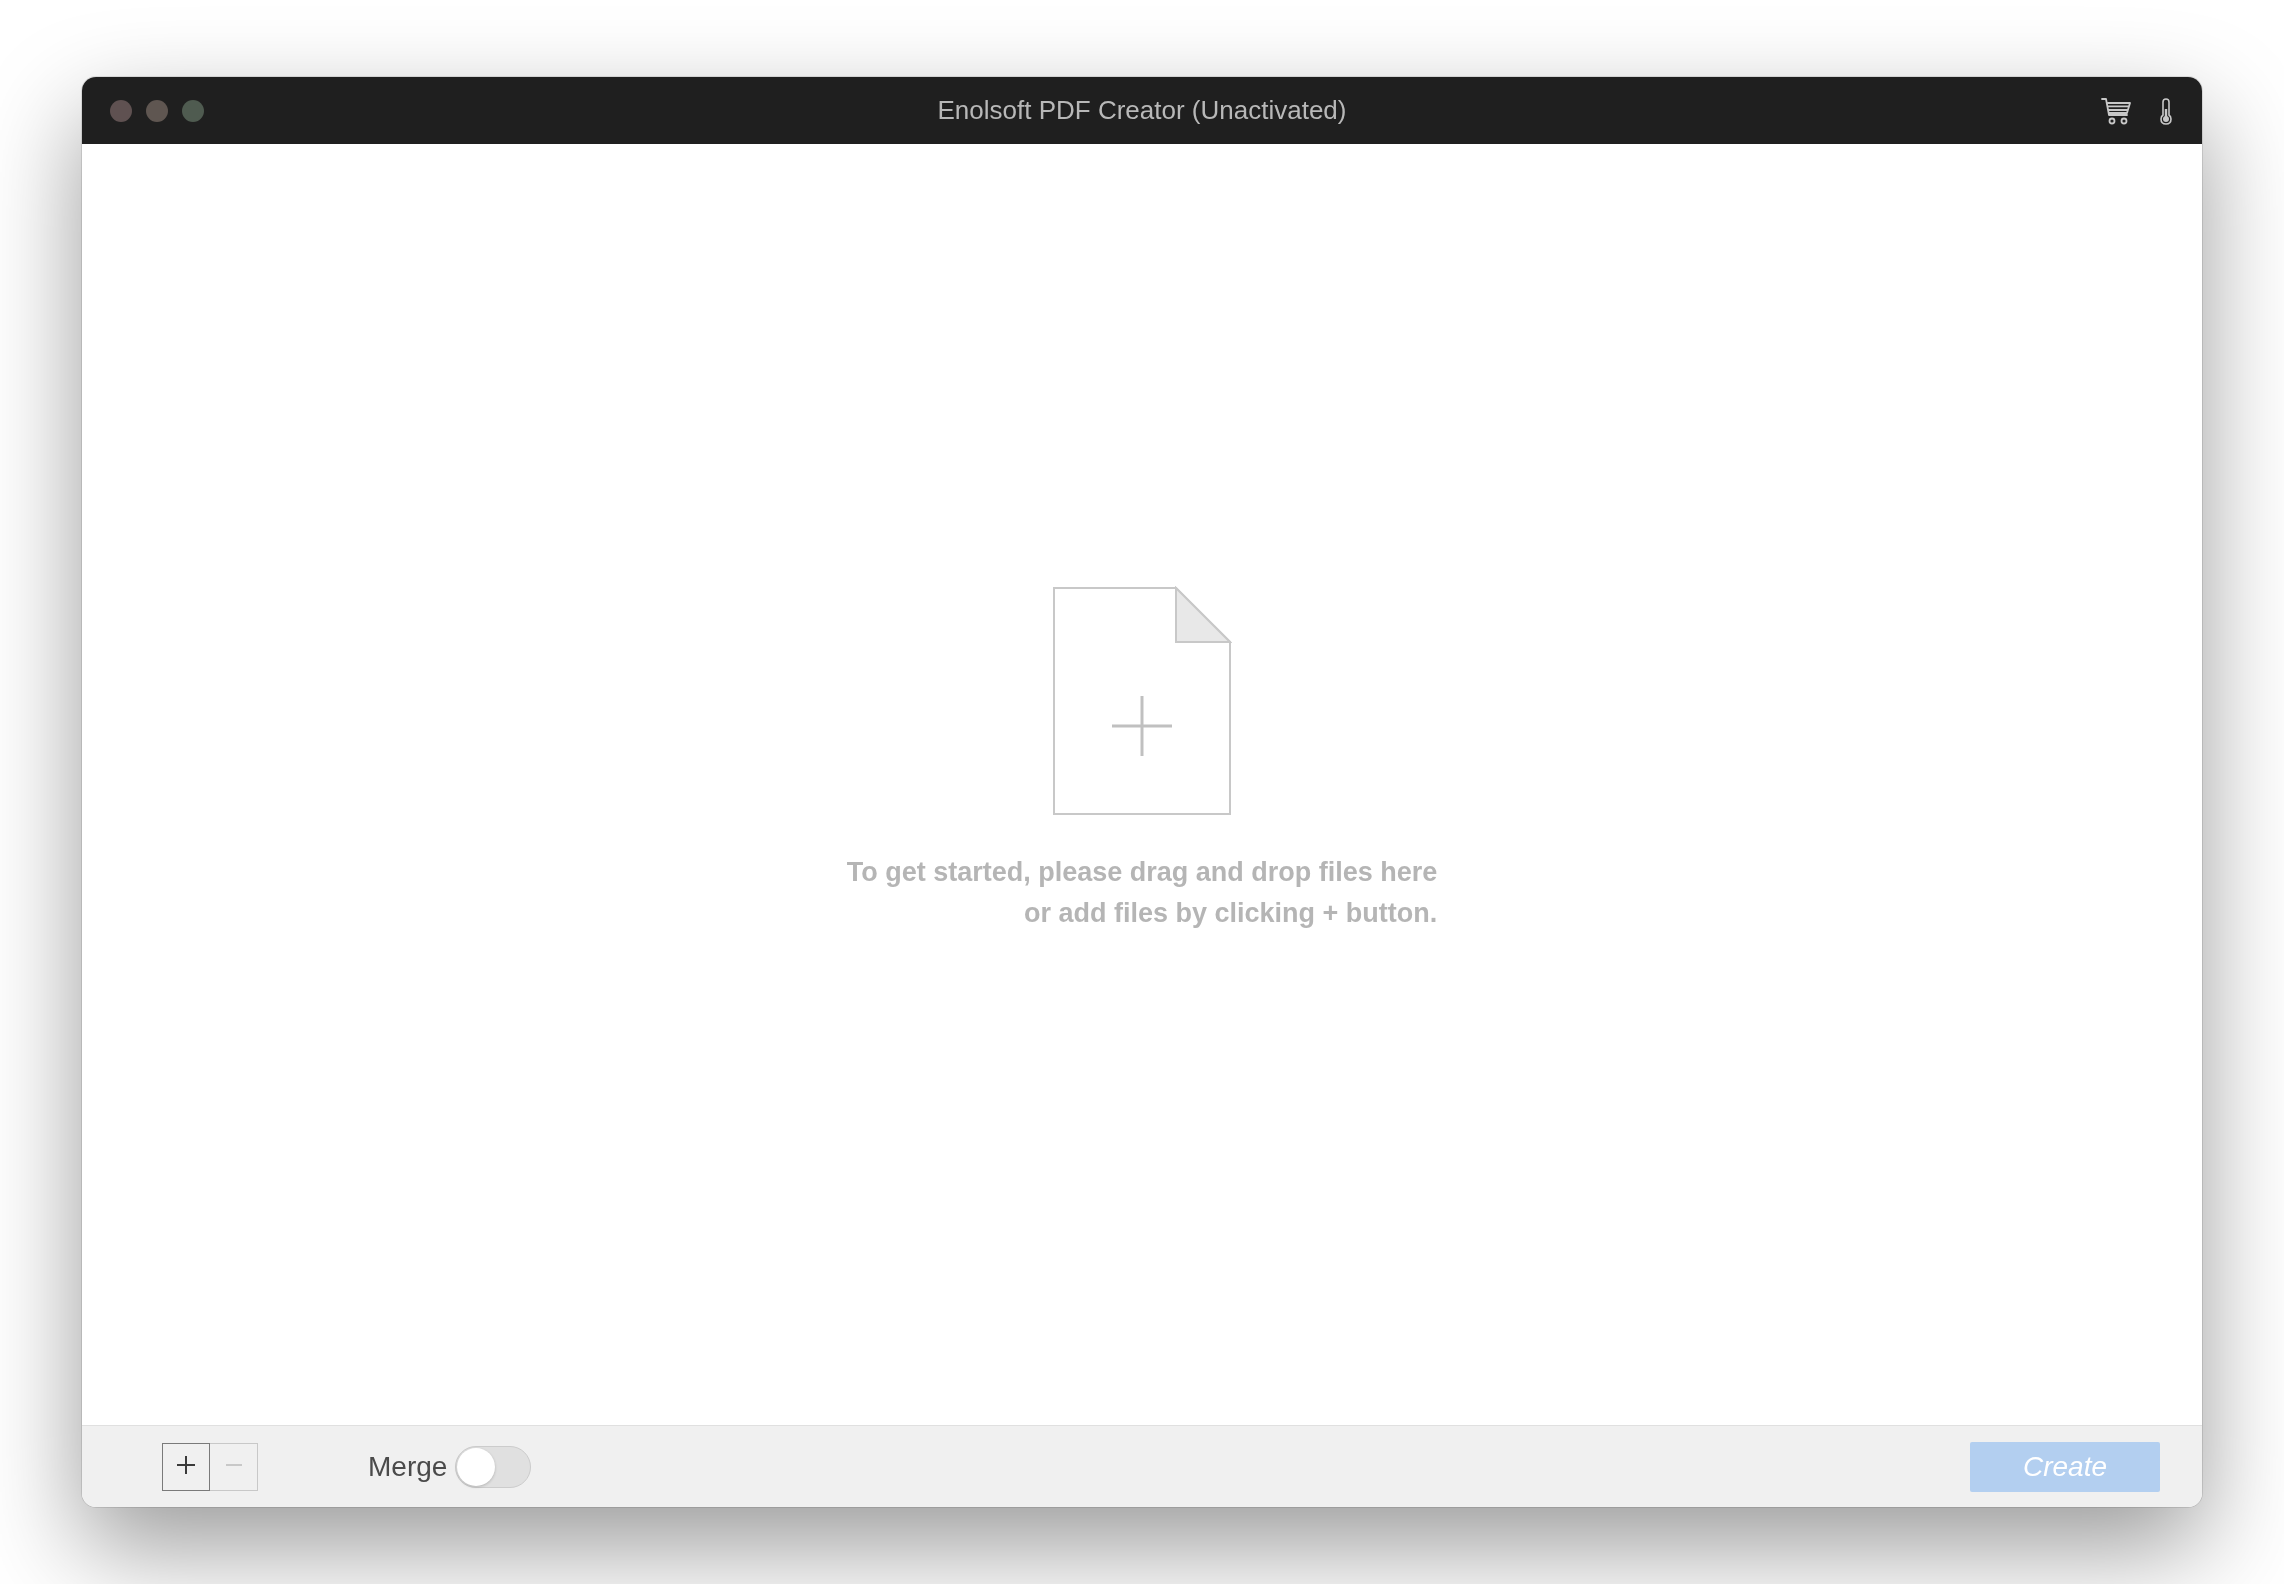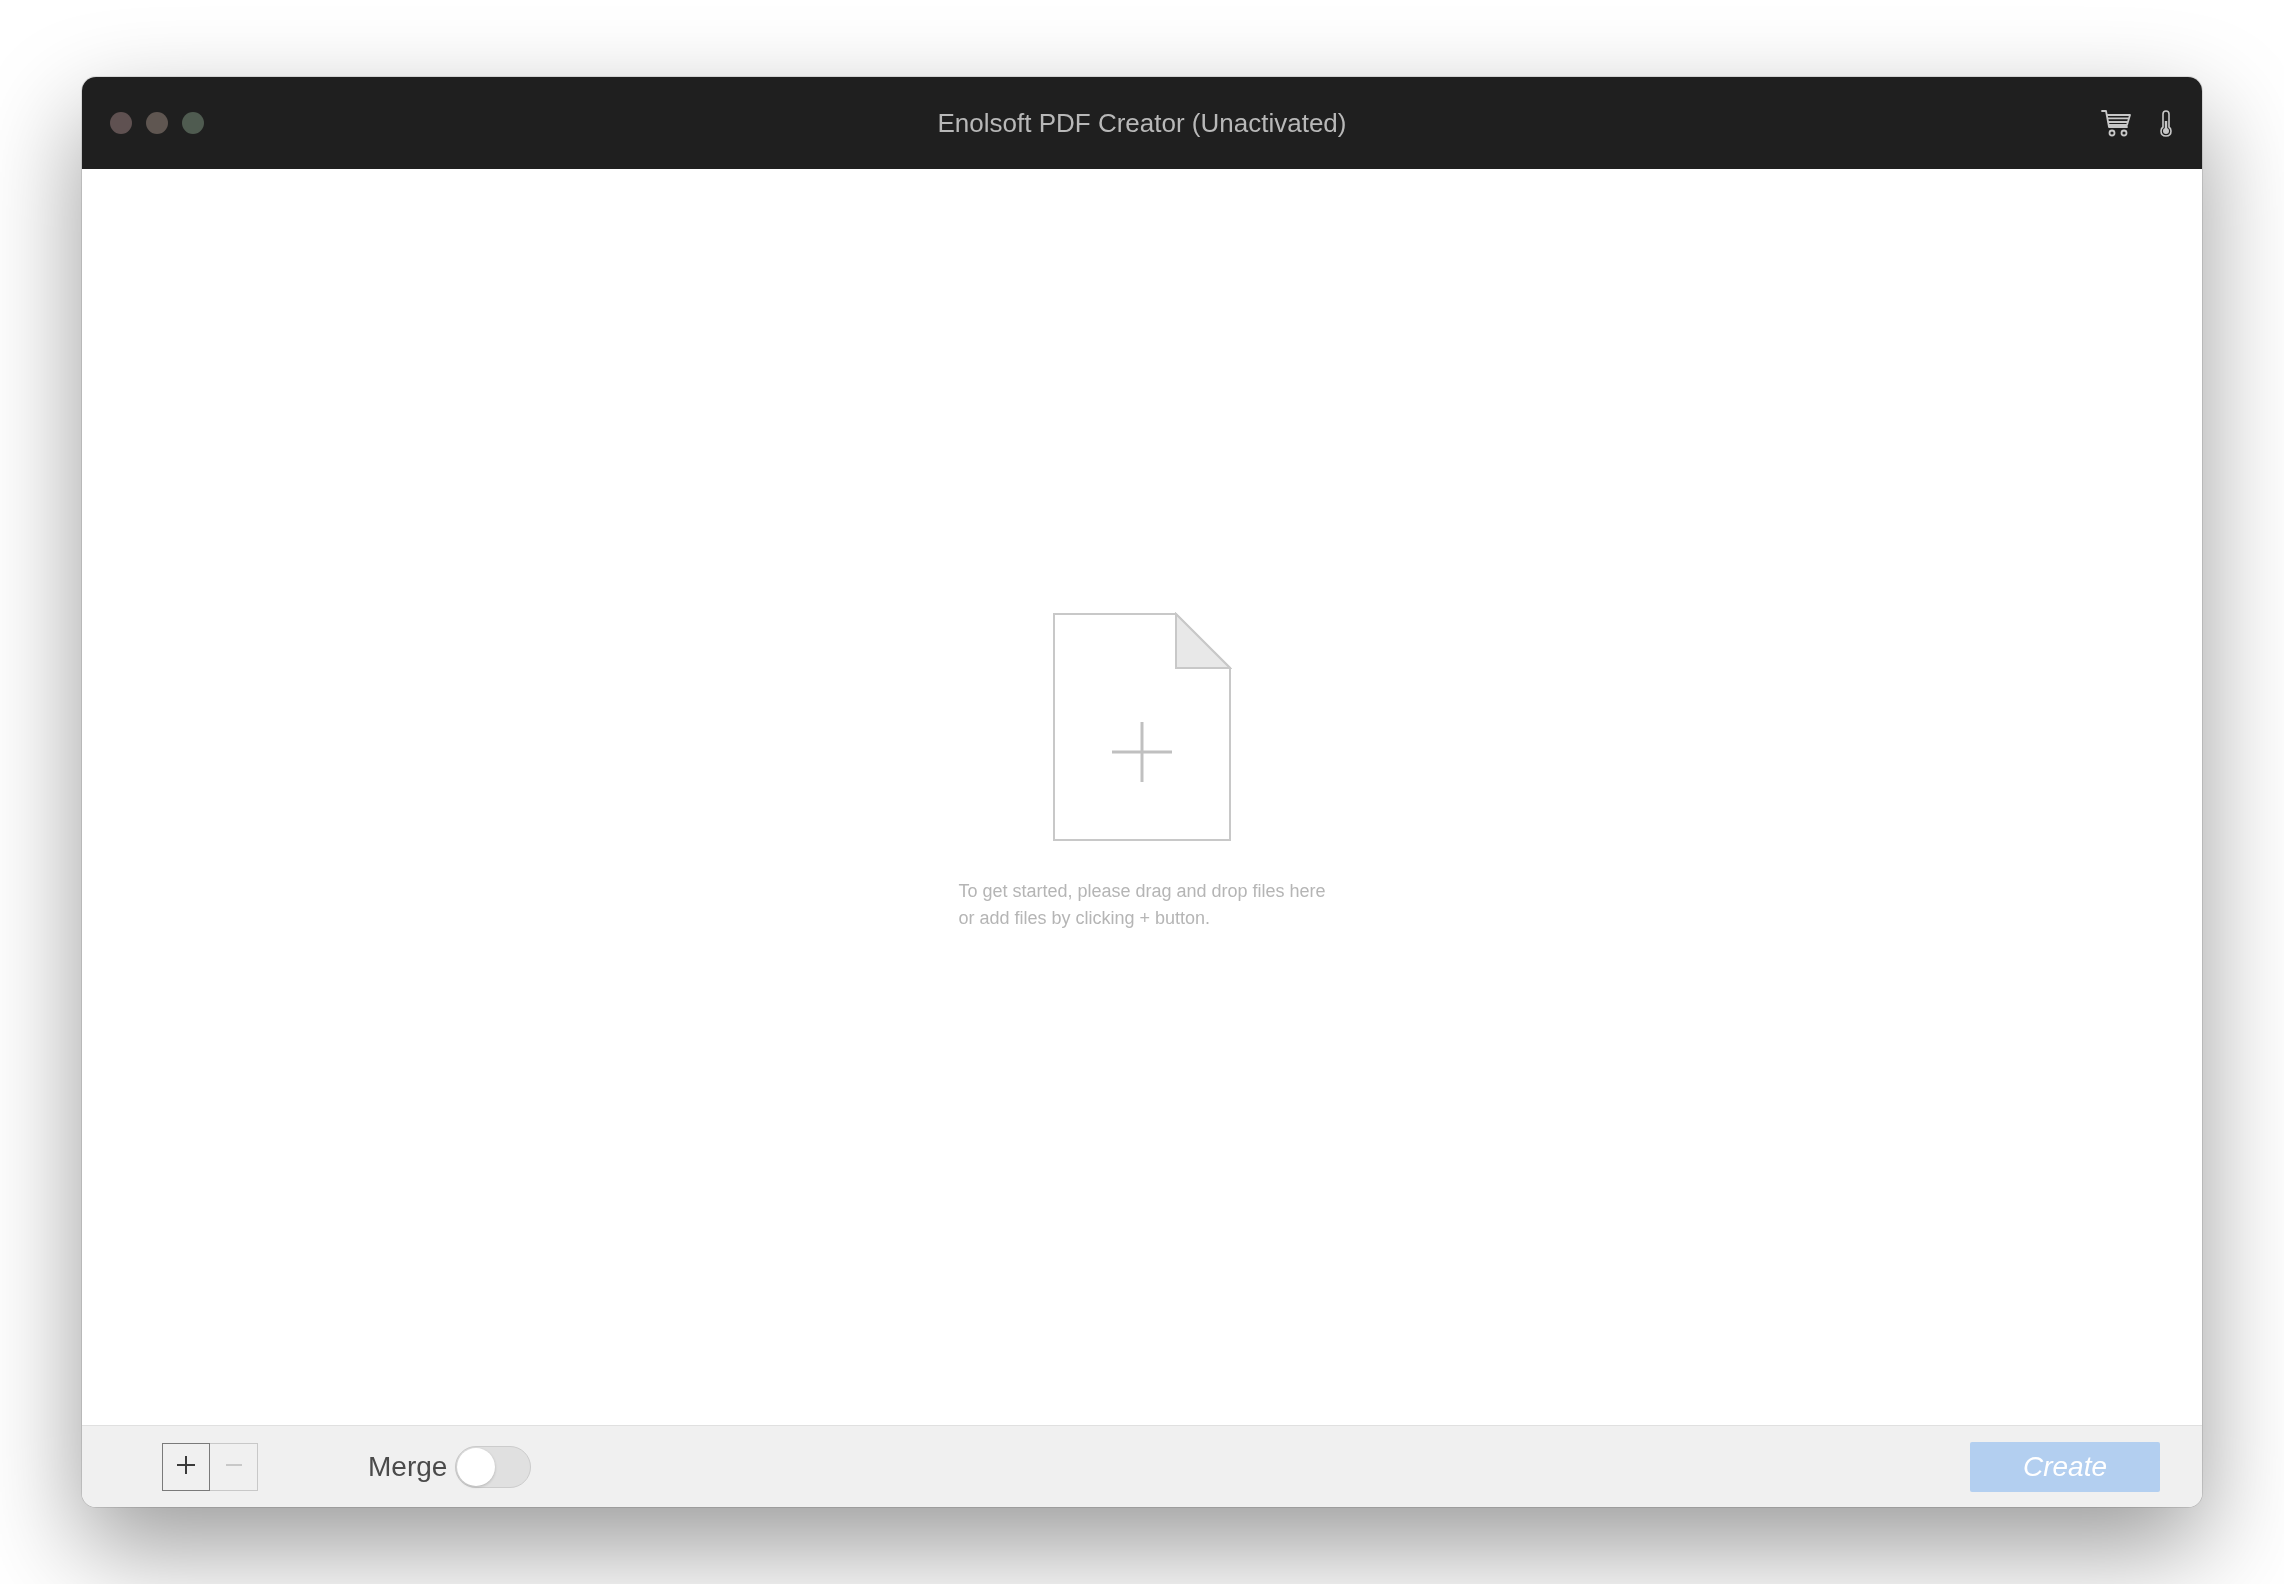--- a/index.html
+++ b/index.html
@@ -23,21 +23,21 @@
       height: 1430px;
       background: #ffffff;
       border-radius: 14px;
       overflow: hidden;
       box-shadow: 0 40px 100px rgba(0,0,0,0.4), 0 0 0 1px rgba(0,0,0,0.1);
       display: flex;
       flex-direction: column;
     }
     
     .titlebar {
-      height: 92px;
+      height: 67px;
       background: #1f1f1f;
       display: flex;
       align-items: center;
       position: relative;
       flex-shrink: 0;
     }
     
     .traffic-lights {
       display: flex;
       gap: 14px;
@@ -98,24 +98,25 @@
       margin-top: -50px;
     }
     
     .document-icon {
       width: 180px;
       height: 230px;
       position: relative;
     }
     
     .hint-text {
-      text-align: left;
+      text-align: right;
       color: #b5b5b5;
-      font-size: 18px;
+      font-size: 27px;
       line-height: 1.5;
+      font-weight: bold;
     }
     
     .bottom-bar {
       height: 82px;
       background: #f0f0f0;
       border-top: 1px solid #e0e0e0;
       display: flex;
       align-items: center;
       padding: 0 42px 0 80px;
       flex-shrink: 0;

